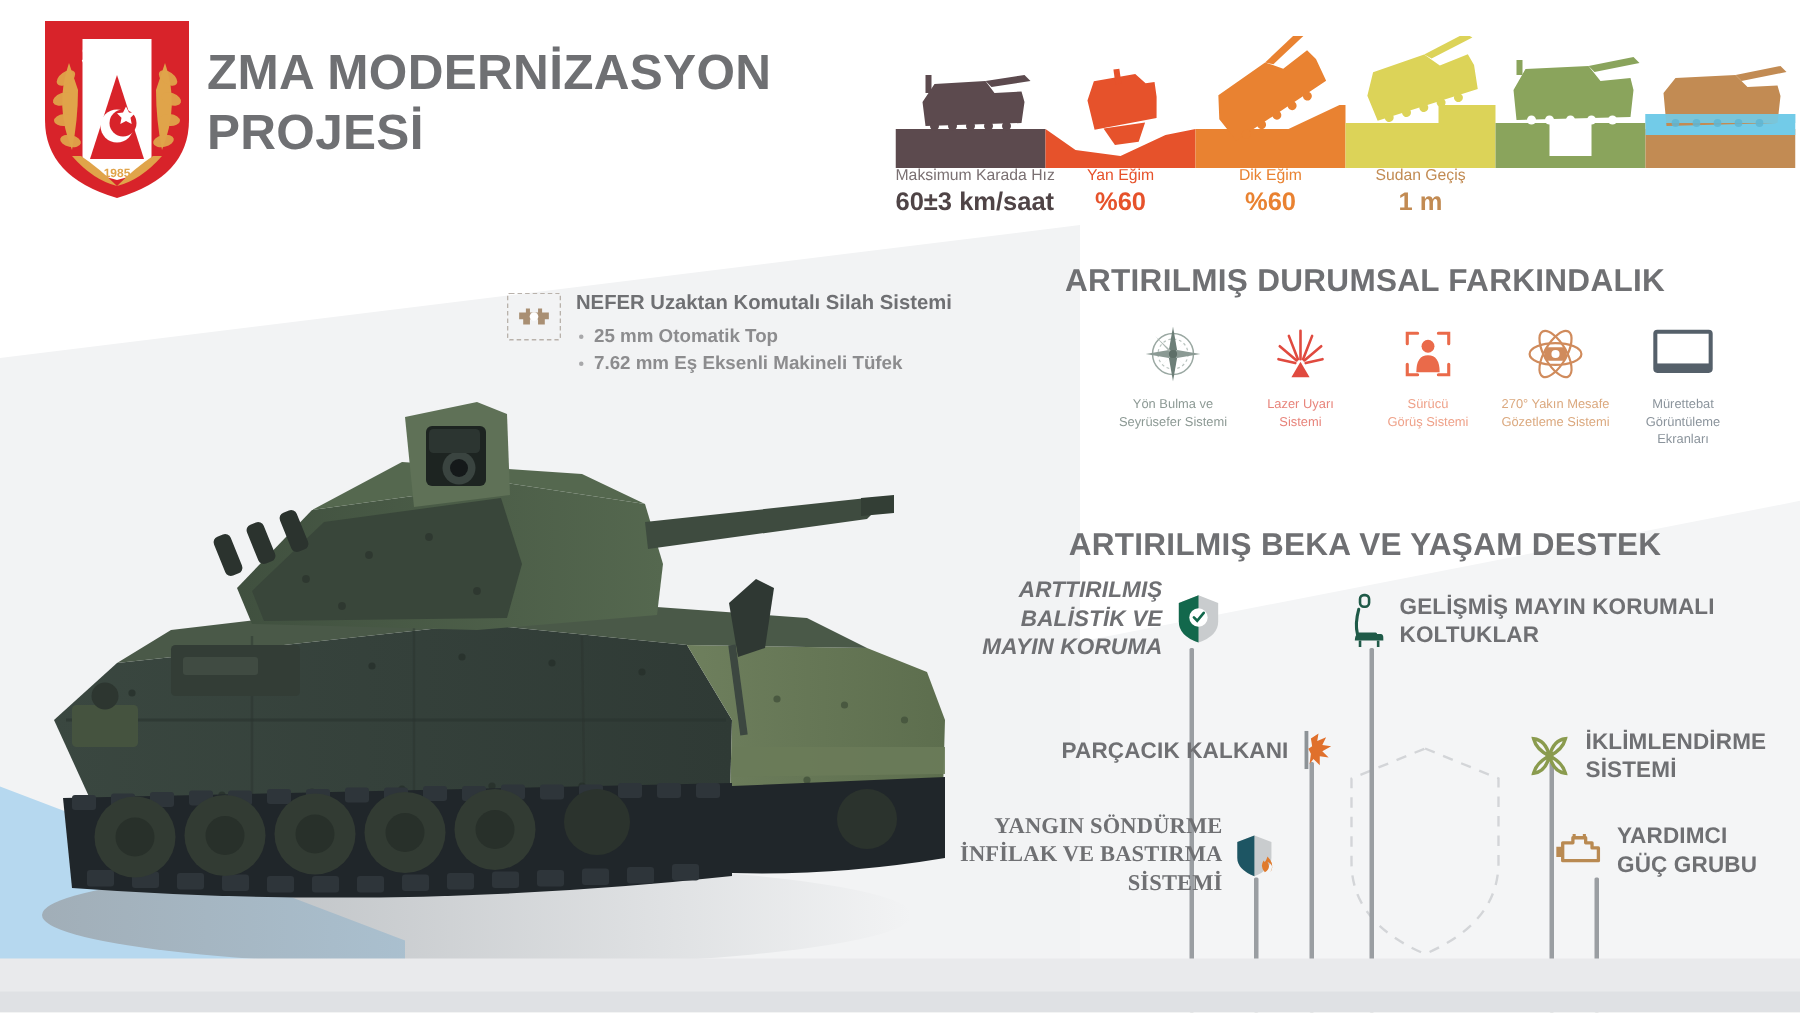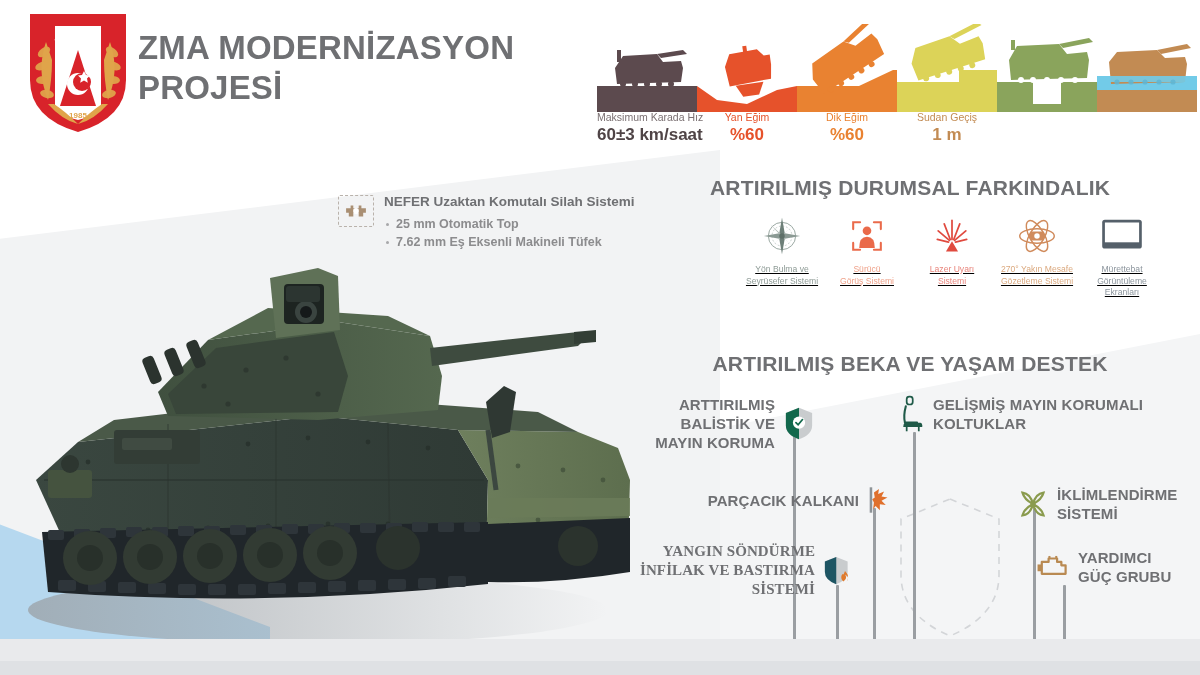--- a/index.html
+++ b/index.html
@@ -77,21 +77,21 @@
 
   
   .aware-heading{
     position:absolute;left:640px;top:176px;width:540px;text-align:center;
     font-size:21px;font-weight:bold;color:#6f7073;letter-spacing:.2px;
   }
   .aware-row{
     position:absolute;left:742px;top:214px;width:420px;
     display:flex;align-items:flex-start;justify-content:space-between;
   }
-  .aware-item{width:80px;text-align:center;text-decoration:underline;}
+  .aware-item{width:80px;text-align:center;}
   .aware-icon{height:44px;display:flex;align-items:center;justify-content:center;}
   .aware-label{
     margin-top:6px;font-size:8.6px;line-height:11.5px;
   }
 
   
   .surv-heading{
     position:absolute;left:640px;top:352px;width:540px;text-align:center;
     font-size:21px;font-weight:bold;color:#6f7073;letter-spacing:.2px;
   }
@@ -447,55 +447,55 @@
           <circle cx="22" cy="22" r="3" fill="#5e6f68"></circle>
         </svg>
       </div>
       <div class="aware-label" style="color:#8d9a95;white-space:pre-line">Yön Bulma ve
 Seyrüsefer Sistemi</div>
     </div>
 
     <div class="aware-item">
       <div class="aware-icon">
         <svg viewBox="0 0 44 44" width="38" height="38">
-          <g stroke="#ea6a4a" stroke-width="2.4" fill="none" stroke-linecap="round">
-            <path d="M6 14 L6 6 L14 6"></path>
-              <path d="M30 6 L38 6 L38 14"></path>
-            <path d="M38 30 L38 38 L30 38"></path>
-              <path d="M14 38 L6 38 L6 30"></path>
-          </g>
-          <circle cx="22" cy="16" r="5" fill="#ea6a4a"></circle>
-          <path d="M13 36 Q13 23 22 23 Q31 23 31 36 Z" fill="#ea6a4a"></path>
-        </svg>
-      </div>
-      <div class="aware-label" style="color:#efa28a;white-space:pre-line">Sürücü
-Görüş Sistemi</div>
-    </div>
-
-    <div class="aware-item">
-      <div class="aware-icon">
-        <svg viewBox="0 0 44 44" width="38" height="38">
           <g stroke="#e04a3f" stroke-width="2" stroke-linecap="round">
             <path d="M22 4 L22 26"></path>
               <path d="M13 8 L20 26"></path>
               <path d="M31 8 L24 26"></path>
             <path d="M6 16 L19 27"></path>
               <path d="M38 16 L25 27"></path>
             <path d="M5 26 L18 29"></path>
               <path d="M39 26 L26 29"></path>
           </g>
           <path d="M22 28 L15 40 L29 40 Z" fill="#e04a3f"></path>
         </svg>
       </div>
       <div class="aware-label" style="color:#e8857c;white-space:pre-line">Lazer Uyarı
 Sistemi</div>
     </div>
 
     <div class="aware-item">
       <div class="aware-icon">
+        <svg viewBox="0 0 44 44" width="38" height="38">
+          <g stroke="#ea6a4a" stroke-width="2.4" fill="none" stroke-linecap="round">
+            <path d="M6 14 L6 6 L14 6"></path>
+              <path d="M30 6 L38 6 L38 14"></path>
+            <path d="M38 30 L38 38 L30 38"></path>
+              <path d="M14 38 L6 38 L6 30"></path>
+          </g>
+          <circle cx="22" cy="16" r="5" fill="#ea6a4a"></circle>
+          <path d="M13 36 Q13 23 22 23 Q31 23 31 36 Z" fill="#ea6a4a"></path>
+        </svg>
+      </div>
+      <div class="aware-label" style="color:#efa28a;white-space:pre-line">Sürücü
+Görüş Sistemi</div>
+    </div>
+
+    <div class="aware-item">
+      <div class="aware-icon">
         <svg viewBox="0 0 44 44" width="40" height="40">
           <ellipse cx="22" cy="22" rx="19" ry="8" fill="none" stroke="#d08b5c" stroke-width="1.6"></ellipse>
           <ellipse cx="22" cy="22" rx="19" ry="8" fill="none" stroke="#d08b5c" stroke-width="1.6" transform="rotate(60 22 22)"></ellipse>
           <ellipse cx="22" cy="22" rx="19" ry="8" fill="none" stroke="#d08b5c" stroke-width="1.6" transform="rotate(-60 22 22)"></ellipse>
           <rect x="14" y="17" width="16" height="10" rx="2" fill="#d08b5c"></rect>
           <circle cx="22" cy="22" r="3" fill="#ffffff"></circle>
         </svg>
       </div>
       <div class="aware-label" style="color:#dba97f;white-space:pre-line">270° Yakın Mesafe
 Gözetleme Sistemi</div>
@@ -520,21 +520,21 @@
 
   <div class="surv-heading">ARTIRILMIŞ BEKA VE YAŞAM DESTEK</div>
 
   <div class="stem" style="left:793px;top:432px;height:243px;"></div>
   <div class="stem" style="left:913px;top:432px;height:243px;"></div>
   <div class="stem" style="left:873px;top:508px;height:167px;"></div>
   <div class="stem" style="left:1033px;top:508px;height:167px;"></div>
   <div class="stem" style="left:836px;top:585px;height:90px;"></div>
   <div class="stem" style="left:1063px;top:585px;height:90px;"></div>
 
-  <div class="surv-item" style="left:644px;top:395px;width:170px;justify-content:flex-start;">
+  <div class="surv-item" style="left:644px;top:384px;width:170px;justify-content:flex-start;font-style:italic;">
     <div class="surv-text right" style="white-space:pre-line">ARTTIRILMIŞ
 BALİSTİK ve MAYIN KORUMA</div>
     <div class="surv-ico">
       <svg viewBox="0 0 34 40" width="30" height="35">
         <path d="M17 2 L32 8 L32 22 Q32 33 17 38 Q2 33 2 22 L2 8 Z" fill="#c9ccce"></path>
         <path d="M17 2 L17 38 Q2 33 2 22 L2 8 Z" fill="#12684c"></path>
         <circle cx="17" cy="19" r="7" fill="#ffffff"></circle>
         <path d="M13.5 19 L16 21.5 L21 15.5" stroke="#12684c" stroke-width="2" fill="none" stroke-linecap="round"></path>
       </svg>
     </div>

